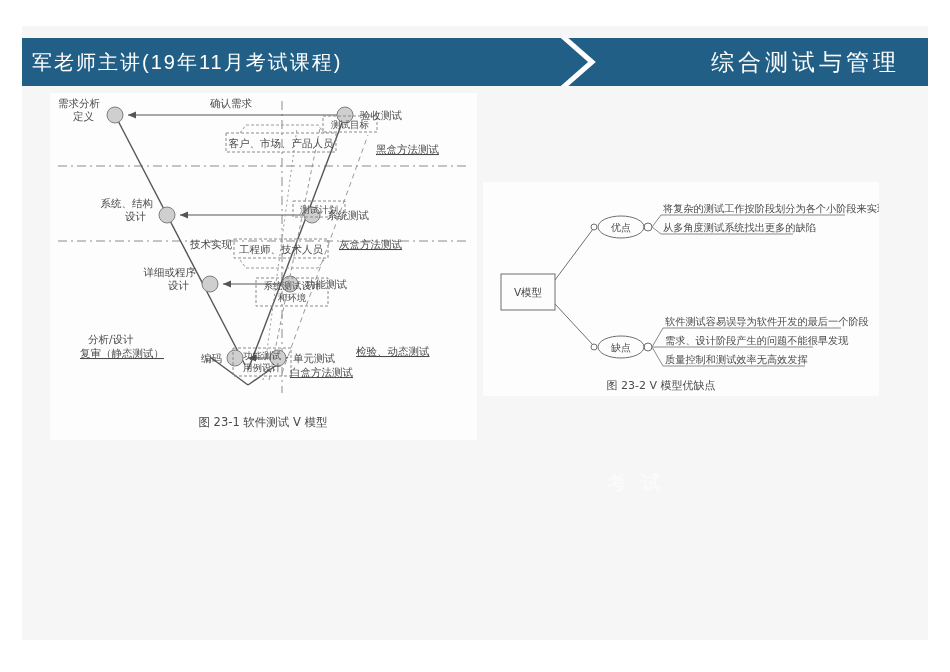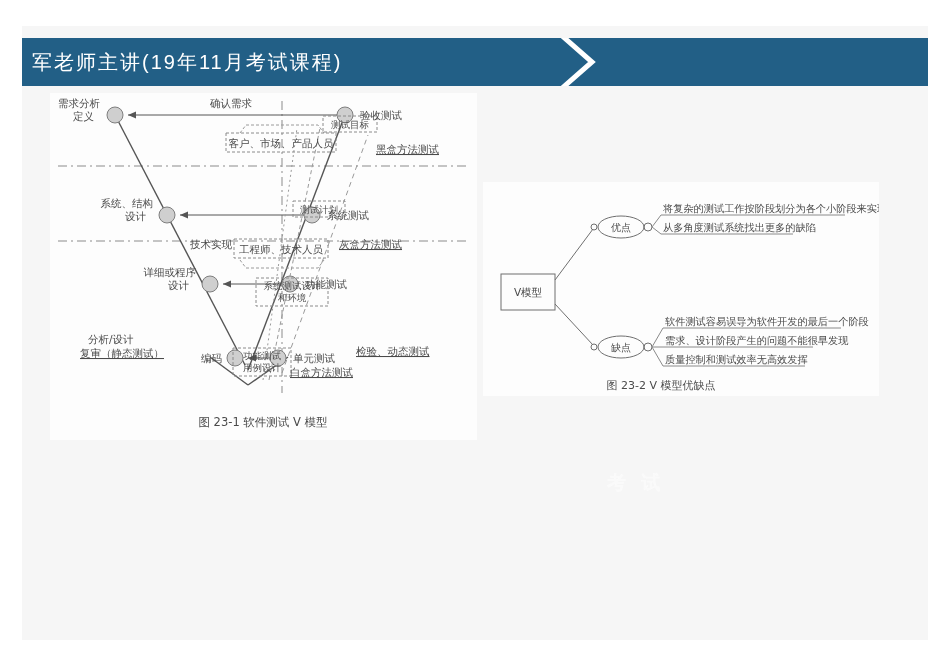--- a/index.html
+++ b/index.html
@@ -96,20 +96,21 @@
 
 <div id="slide">
 
   <div id="header">
     <div class="title-left">军老师主讲(19年11月考试课程)</div>
 
     <svg class="chev" viewBox="0 0 74 52">
       <polyline points="18,-2 50,26 18,54" fill="none" stroke="#ffffff" stroke-width="5"></polyline>
     </svg>
 
+    <div class="title-right">综合测试与管理</div>
   </div>
 
   <div class="figure" style="left:28px; top:67px; width:427px; height:347px;">
     <svg class="fig-svg" viewBox="0 0 427 347">
       <rect x="0" y="0" width="427" height="347" fill="#fdfdfd"></rect>
 
       <line x1="8" y1="73" x2="420" y2="73" stroke="#8b8b8b" stroke-width="1" stroke-dasharray="9 4 2 4"></line>
       <line x1="8" y1="148" x2="420" y2="148" stroke="#8b8b8b" stroke-width="1" stroke-dasharray="9 4 2 4"></line>
 
       <line x1="232" y1="8" x2="232" y2="300" stroke="#8b8b8b" stroke-width="1" stroke-dasharray="9 4 2 4"></line>

